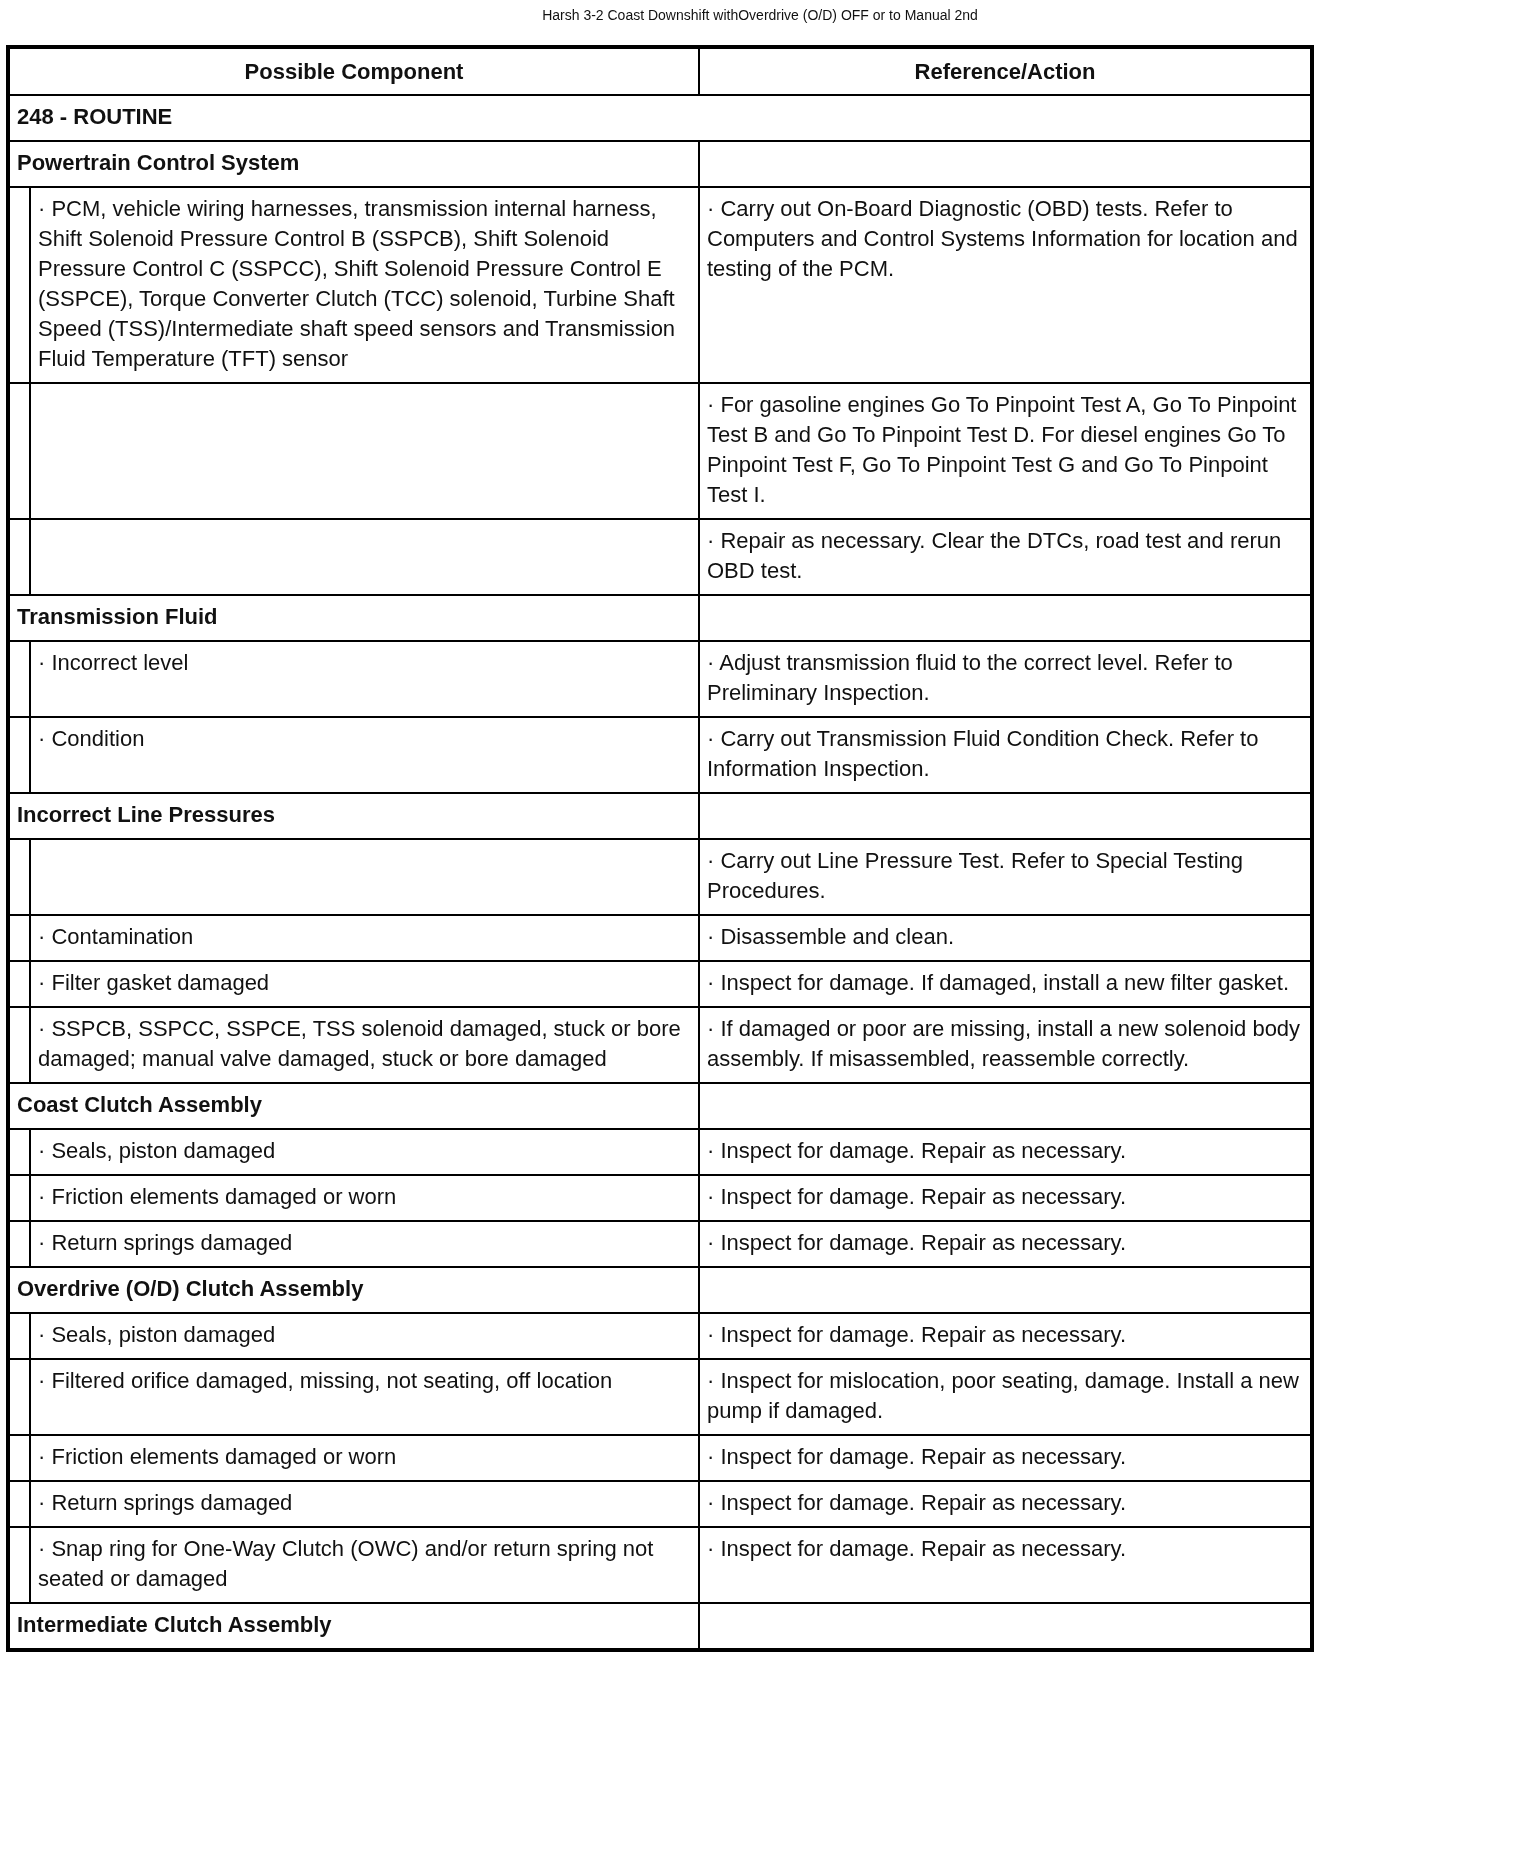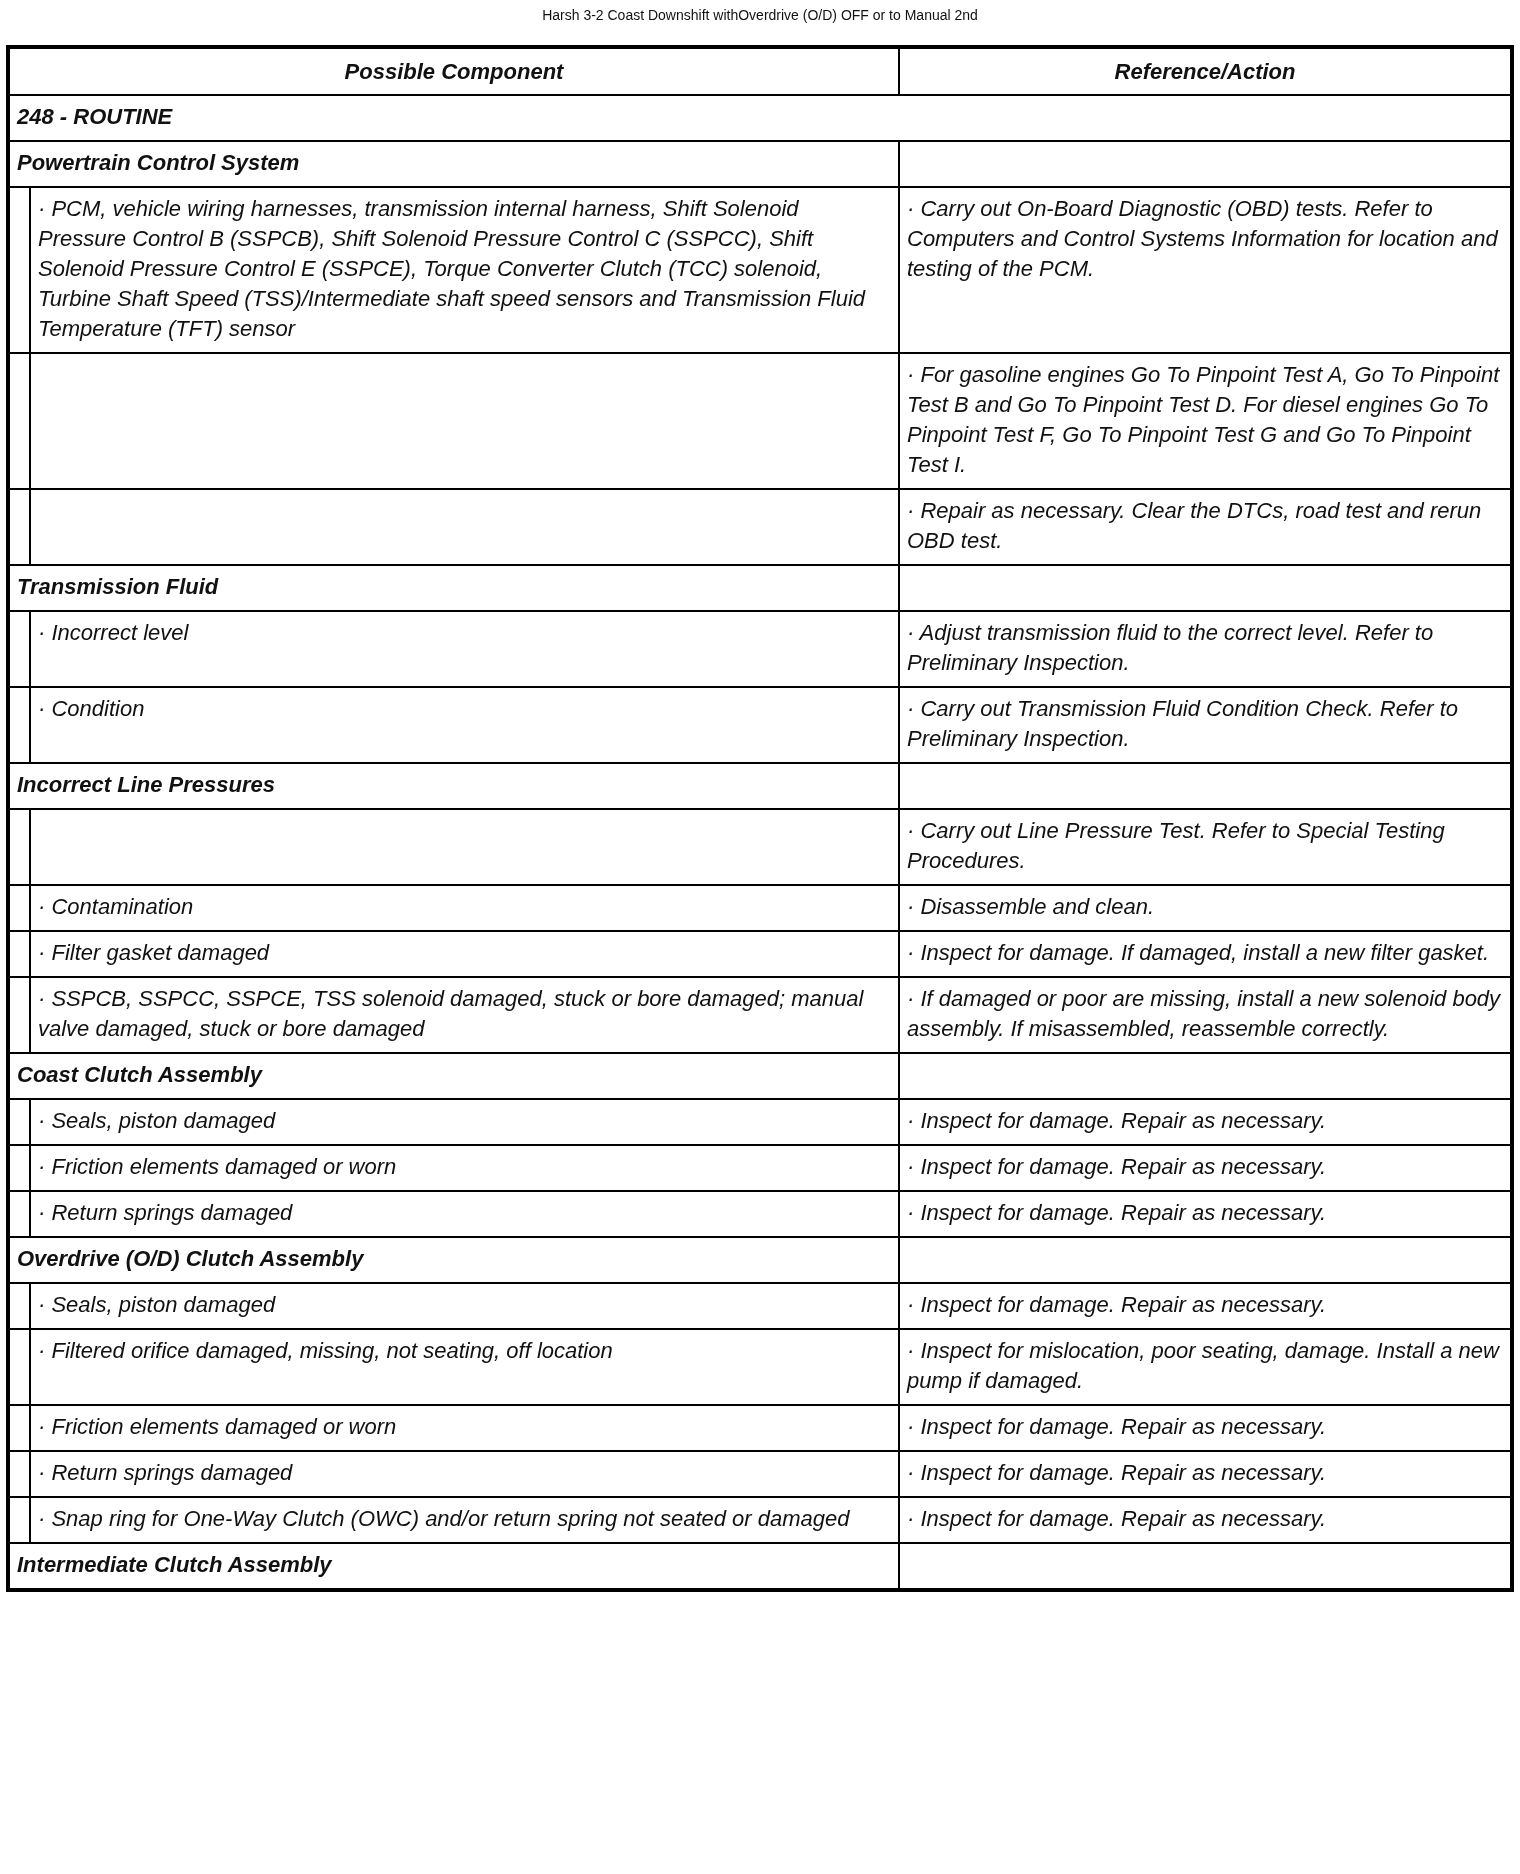--- a/index.html
+++ b/index.html
@@ -1,21 +1,21 @@
 <!DOCTYPE html>
 <html><head>
 <meta charset="utf-8">
 <style>
   html, body { margin:0; padding:0; background:#ffffff; }
   body { width:1520px; height:1874px; position:relative; overflow:hidden;
          font-family:"Liberation Sans", sans-serif; color:#111; }
   .title { position:absolute; top:0; left:0; width:1520px; height:40px;
            text-align:center; font-size:14px; line-height:30px; }
-  table { position:absolute; top:45px; left:6px; width:1508px;
-          border-collapse:collapse; border:4px solid #000; table-layout:fixed;font-style:italic; }
+  table { position:absolute; top:45px; left:6px; width:1308px;
+          border-collapse:collapse; border:4px solid #000; table-layout:fixed; }
   td, th { border:2px solid #000; font-size:22px; line-height:30px;
            vertical-align:top; padding:6px 7px 8px 7px; text-align:left; }
   th { font-weight:bold; text-align:center; height:33px; vertical-align:middle; padding:6px; }
   .sec td.lbl { font-weight:bold; }
   .ind { width:14px; padding:0; }
   .c1 { width:22px; }
   .c3 { width:613px; }
 </style>
 </head>
 <body>
@@ -62,21 +62,21 @@
         <td></td>
       </tr>
       <tr>
         <td class="ind"></td>
         <td>· Incorrect level</td>
         <td>· Adjust transmission fluid to the correct level. Refer to Preliminary Inspection.</td>
       </tr>
       <tr>
         <td class="ind"></td>
         <td>· Condition</td>
-        <td>· Carry out Transmission Fluid Condition Check. Refer to Preliminary Inspection.</td>
+        <td>· Carry out Transmission Fluid Condition Check. Refer to Information Inspection.</td>
       </tr>
       <tr class="sec">
         <td colspan="2" class="lbl">Incorrect Line Pressures</td>
         <td></td>
       </tr>
       <tr>
         <td class="ind"></td>
         <td></td>
         <td>· Carry out Line Pressure Test. Refer to Special Testing Procedures.</td>
       </tr>

